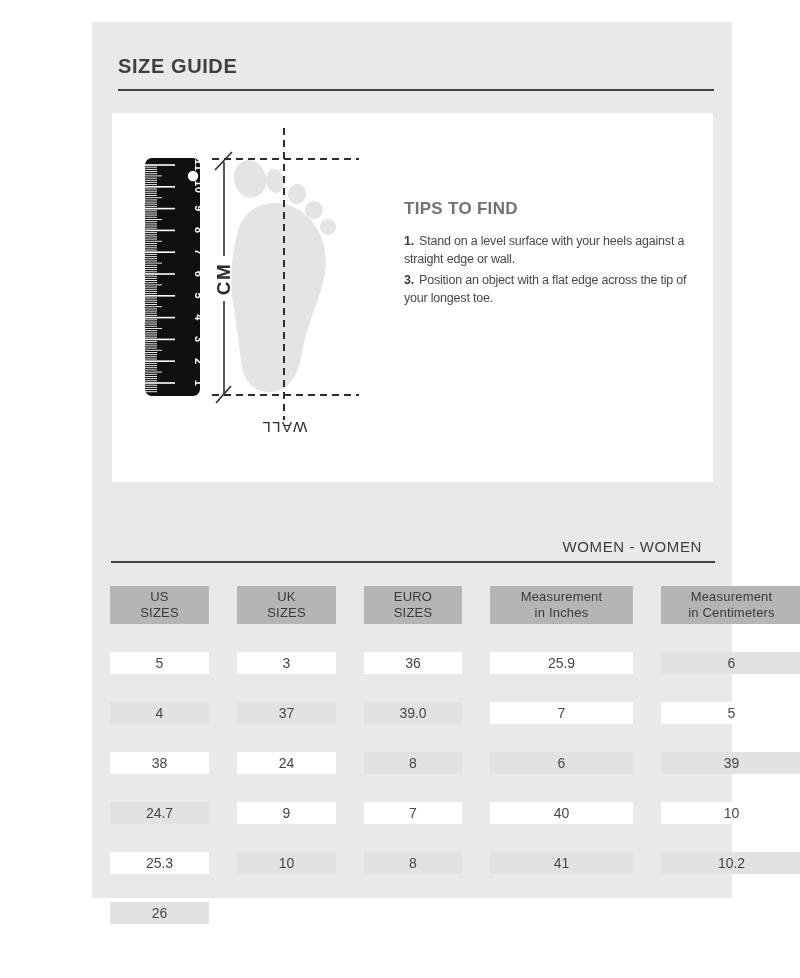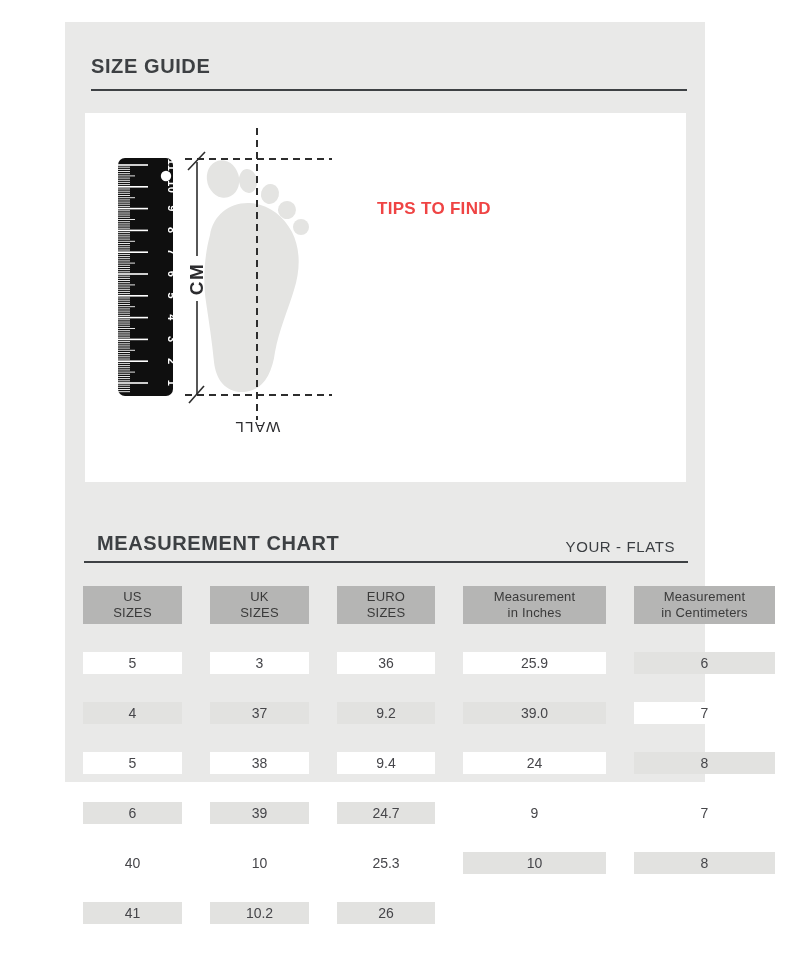--- a/index.html
+++ b/index.html
@@ -3,39 +3,39 @@
 <meta charset="utf-8">
 <style>
   html,body{margin:0;padding:0;}
   body{
     width:800px;height:978px;background:#ffffff;
     font-family:"Liberation Sans", sans-serif;
     position:relative;overflow:hidden;
     -webkit-font-smoothing:antialiased;
   }
   .card{
-    position:absolute;left:65px;top:22px;width:640px;height:760px;
+    position:absolute;left:92px;top:22px;width:640px;height:876px;
     background:#e9e9e8;
   }
   .sg-title{
     position:absolute;left:26px;top:33px;
     font-size:20px;font-weight:bold;color:#3d4043;letter-spacing:.6px;
   }
   .divider{position:absolute;height:2px;background:#3e4144;}
   .divider1{left:26px;top:67px;width:596px;}
   .divider2{left:19px;top:539px;width:604px;}
   .illus{
     position:absolute;left:20px;top:91px;width:601px;height:369px;
     background:#ffffff;
   }
   .diagram{position:absolute;left:0;top:0;width:601px;height:369px;}
 
   .tips{position:absolute;left:292px;top:86px;width:290px;}
   .tips-heading{
-    font-size:17px;font-weight:bold;color:#ef4444;
+    font-size:17px;font-weight:bold;color:#737373;
     line-height:20px;letter-spacing:.3px;margin-bottom:14px;
   }
   .tip{
     font-size:12.5px;color:#46494d;line-height:17.5px;
     letter-spacing:-.2px;margin-bottom:4px;
   }
   .tip b{color:#3a3d40;margin-right:5px;}
 
   .mc-title{
     position:absolute;left:32px;top:510px;
@@ -237,26 +237,27 @@
           </g>
         <circle cx="81" cy="63" r="5.2" fill="#ffffff"></circle>
       </g>
     </svg>
 
     <div class="tips">
       <div class="tips-heading">
         <span>TIPS TO FIND</span><br>
       </div>
       <div id="tips-list">
+          <div class="tip"><b>1.</b><span>Stand on a level surface with your heels against a straight edge or wall.</span></div>
+          <div class="tip"><b>3.</b><span>Position an object with a flat edge across the tip of your longest toe.</span></div>
         </div>
     </div>
   </div>
 
-  <div class="mc-title">MEASUREMENT CHART</div>
-  <div class="mc-cat">YOUR - FLATS</div>
+  <div class="mc-cat">WOMEN - WOMEN</div>
   <div class="divider divider2"></div>
 
   <div class="size-table" id="size-table">
       <div class="th">
         <span>US</span>
         <span>SIZES</span>
       </div>
       <div class="th">
         <span>UK</span>
         <span>SIZES</span>
@@ -273,26 +274,24 @@
         <span>Measurement</span>
         <span>in Centimeters</span>
       </div>
       <div class="td">5</div>
       <div class="td">3</div>
       <div class="td">36</div>
       <div class="td">25.9</div>
       <div class="td alt">6</div>
       <div class="td alt">4</div>
       <div class="td alt">37</div>
-      <div class="td alt">9.2</div>
       <div class="td alt">39.0</div>
       <div class="td">7</div>
       <div class="td">5</div>
       <div class="td">38</div>
-      <div class="td">9.4</div>
       <div class="td">24</div>
       <div class="td alt">8</div>
       <div class="td alt">6</div>
       <div class="td alt">39</div>
       <div class="td alt">24.7</div>
       <div class="td">9</div>
       <div class="td">7</div>
       <div class="td">40</div>
       <div class="td">10</div>
       <div class="td">25.3</div>

